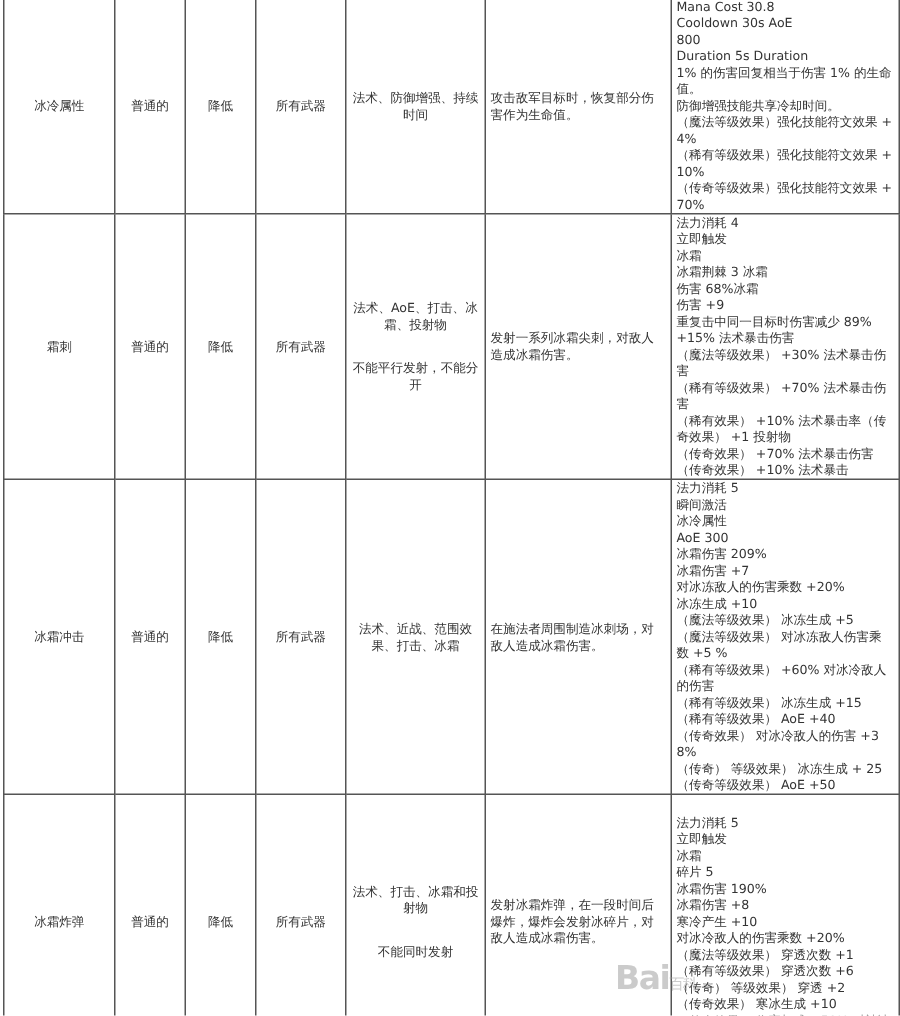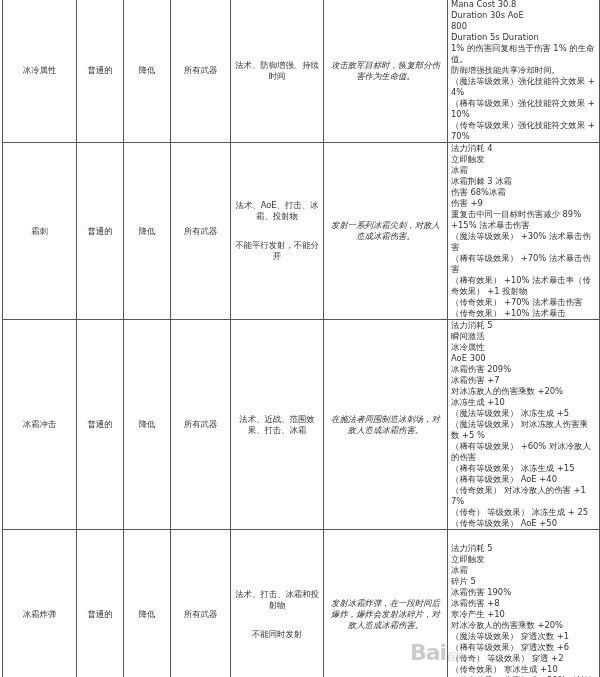--- a/index.html
+++ b/index.html
@@ -3,21 +3,21 @@
 <meta charset="utf-8">
 <style>
   html, body { margin: 0; padding: 0; background: #ffffff; }
   body { width: 600px; height: 677px; overflow: hidden; position: relative;
          font-family: "DejaVu Sans", "Liberation Sans", sans-serif; color: #333; }
   table.skills { position: absolute; left: 2px; top: -2px; border-collapse: collapse;
                  table-layout: fixed; width: 597px; }
   table.skills td { border: 1px solid #555; font-size: 8.4px; line-height: 11px;
                     vertical-align: middle; padding: 0 3px; word-break: break-all; }
   td.c-name, td.c-rarity, td.c-effect, td.c-weapon, td.c-tags { text-align: center; }
-  td.c-desc { text-align: center; padding: 0 2px; font-style: italic; }
+  td.c-desc { text-align: left; padding: 0 2px; }
   td.c-stats { text-align: left; padding: 1px 2px; vertical-align: top; margin-top: 40px; }
   td.c-tags p { margin: 0; }
   td.c-tags p + p { margin-top: 18px; }
   .stat-line { display: block; }
   tr.r1 { height: 144px; } tr.r2 { height: 170px; } tr.r3 { height: 200px; } tr.r4 { height: 170px; }
   .watermark { position: absolute; left: 410px; top: 640px; font-size: 22px; font-weight: bold;
                color: rgba(160,160,160,0.55); font-family: "DejaVu Sans", sans-serif; letter-spacing: -1px; }
   .watermark small { font-size: 10px; font-weight: normal; text-align: center; }
 </style>
 </head>
@@ -38,21 +38,21 @@
       <td class="c-name">冰冷属性</td>
       <td class="c-rarity">普通的</td>
       <td class="c-effect">降低</td>
       <td class="c-weapon">所有武器</td>
       <td class="c-tags">
         <p>法术、防御增强、持续时间</p>
       </td>
       <td class="c-desc">攻击敌军目标时，恢复部分伤害作为生命值。</td>
       <td class="c-stats">
         <span class="stat-line">Mana Cost 30.8</span>
-        <span class="stat-line">Duration 30s AoE</span>
+        <span class="stat-line">Cooldown 30s AoE</span>
         <span class="stat-line">800</span>
         <span class="stat-line">Duration 5s Duration</span>
         <span class="stat-line">1% 的伤害回复相当于伤害 1% 的生命值。</span>
         <span class="stat-line">防御增强技能共享冷却时间。</span>
         <span class="stat-line">（魔法等级效果）强化技能符文效果 +4%</span>
         <span class="stat-line">（稀有等级效果）强化技能符文效果 +10%</span>
         <span class="stat-line">（传奇等级效果）强化技能符文效果 +70%</span>
       </td>
     </tr>
     <tr class="r2">
@@ -97,21 +97,21 @@
         <span class="stat-line">AoE 300</span>
         <span class="stat-line">冰霜伤害 209%</span>
         <span class="stat-line">冰霜伤害 +7</span>
         <span class="stat-line">对冰冻敌人的伤害乘数 +20%</span>
         <span class="stat-line">冰冻生成 +10</span>
         <span class="stat-line">（魔法等级效果） 冰冻生成 +5</span>
         <span class="stat-line">（魔法等级效果） 对冰冻敌人伤害乘数 +5 %</span>
         <span class="stat-line">（稀有等级效果） +60% 对冰冷敌人的伤害</span>
         <span class="stat-line">（稀有等级效果） 冰冻生成 +15</span>
         <span class="stat-line">（稀有等级效果） AoE +40</span>
-        <span class="stat-line">（传奇效果） 对冰冷敌人的伤害 +17%</span>
+        <span class="stat-line">（传奇效果） 对冰冷敌人的伤害 +38%</span>
         <span class="stat-line">（传奇） 等级效果） 冰冻生成 + 25</span>
         <span class="stat-line">（传奇等级效果） AoE +50</span>
       </td>
     </tr>
     <tr class="r4">
       <td class="c-name">冰霜炸弹</td>
       <td class="c-rarity">普通的</td>
       <td class="c-effect">降低</td>
       <td class="c-weapon">所有武器</td>
       <td class="c-tags">

